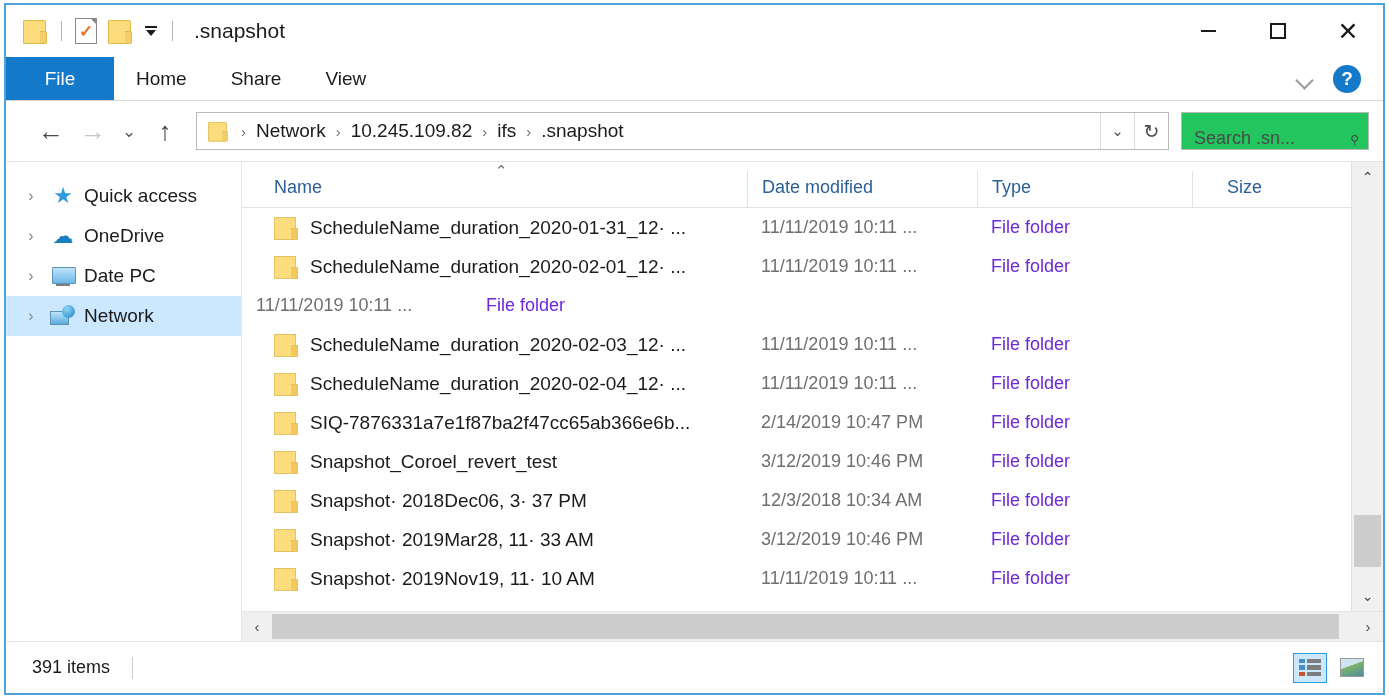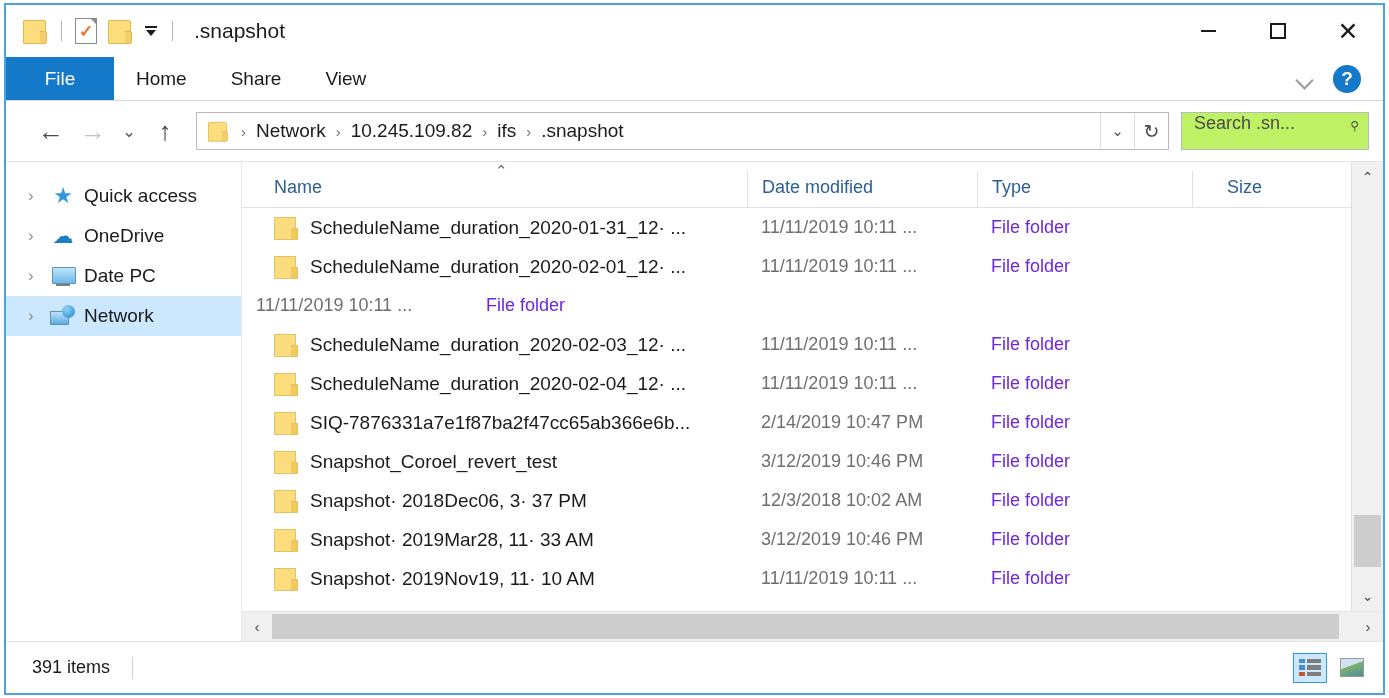--- a/index.html
+++ b/index.html
@@ -268,23 +268,23 @@
     display: flex;
     align-items: center;
     justify-content: center;
     font-size: 19px;
     color: #4a4a4a;
     border-left: 1px solid #dcdcdc;
   }
   .searchbox {
     width: 188px; height: 38px;
     border: 1px solid #b9b9b9;
-    background: #bef264;
-    display: flex;
-    align-items: flex-start;
+    background: #22c55e;
+    display: flex;
+    align-items: flex-end;
     padding: 0 8px 0 12px;
   }
   .search-text {
     flex: 1;
     font-size: 18px;
     color: #4a4a4a;
     white-space: nowrap;
     overflow: hidden;
   }
   .search-icon {
@@ -770,21 +770,21 @@
                 </div>
                 <div class="cell-date">3/12/2019 10:46 PM</div>
                 <div class="cell-type">File folder</div>
                 <div class="cell-size"></div>
               </div>
               <div class="row">
                 <div class="cell-name">
                   <span class="row-folder"></span>
                   <span class="name-text">Snapshot· 2018Dec06, 3· 37 PM</span>
                 </div>
-                <div class="cell-date">12/3/2018 10:02 AM</div>
+                <div class="cell-date">12/3/2018 10:34 AM</div>
                 <div class="cell-type">File folder</div>
                 <div class="cell-size"></div>
               </div>
               <div class="row">
                 <div class="cell-name">
                   <span class="row-folder"></span>
                   <span class="name-text">Snapshot· 2019Mar28, 11· 33 AM</span>
                 </div>
                 <div class="cell-date">3/12/2019 10:46 PM</div>
                 <div class="cell-type">File folder</div>

